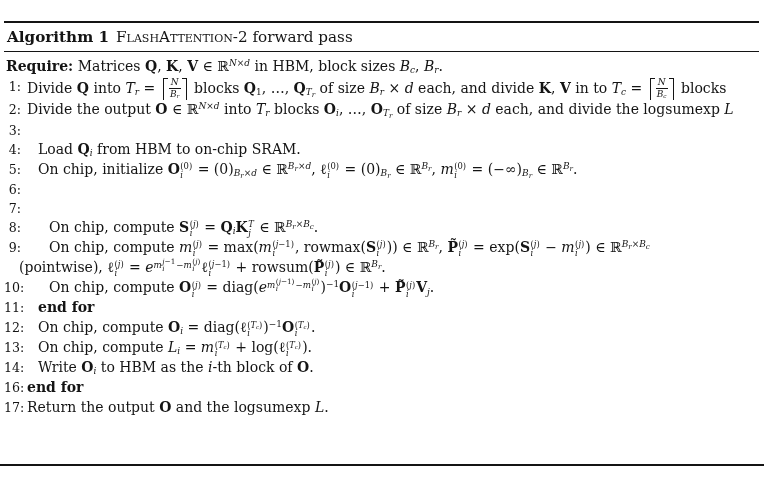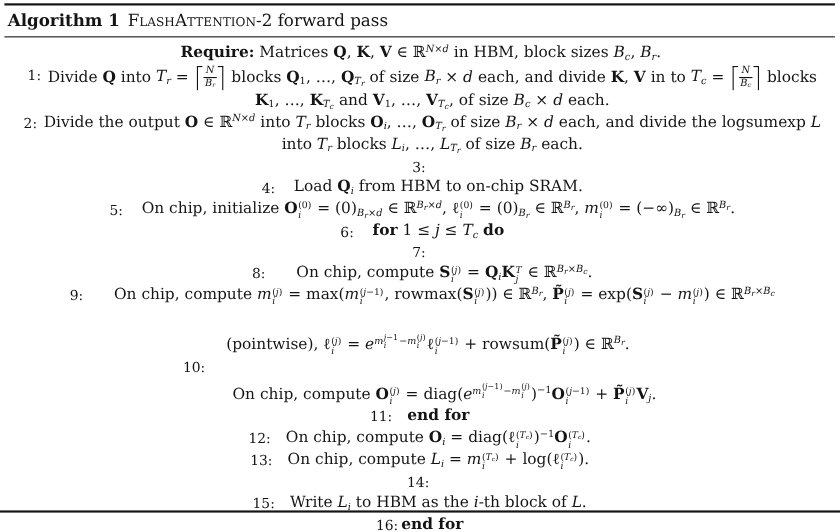--- a/index.html
+++ b/index.html
@@ -1,49 +1,49 @@
 <!DOCTYPE html>
 <html><head>
 <meta charset="utf-8">
 <style>
   html,body{margin:0;padding:0;background:#ffffff;}
   body{width:764px;height:484px;overflow:hidden;
        font-family:"DejaVu Serif","Liberation Serif",serif;
        color:#141414;font-size:14px;}
   .algo{position:relative;box-sizing:border-box;width:764px;height:484px;
-        padding:3px 5px 0 4px;overflow:hidden;}
+        padding:21px 5px 0 4px;overflow:hidden;}
   .rule{background:#141414;}
   .rule.top{height:2px;margin-bottom:2px;}
   .rule.bottom{position:absolute;left:0;right:0;top:464px;height:2px;}
   .algo-hdr{font-size:15.2px;padding:3px 2px 5px 3px;border-bottom:1.2px solid #141414;
             margin-bottom:3px;white-space:nowrap;}
   .hdr-label{font-weight:bold;margin-right:7px;}
   .sc{font-variant:small-caps;}
   .algo-body{padding-top:2px;}
-  .line{display:flex;line-height:1.42;white-space:nowrap;justify-content:center;}
+  .line{display:flex;line-height:1.42;white-space:nowrap;}
   .num{flex:0 0 17px;width:17px;text-align:right;margin-right:6px;
        font-size:0.9em;padding-top:1px;}
   .content{flex:0 1 auto;}
   .i1 .content{padding-left:11px;}
   .i2 .content{padding-left:22px;}
   .full .content{padding-left:2px;}
   .hang .content{margin-left:-8px;}
   b{font-weight:bold;}
   i{font-style:italic;}
   sub{font-size:0.64em;vertical-align:-0.25em;line-height:0;}
   sup{font-size:0.64em;vertical-align:0.55em;line-height:0;}
   sub sub, sub i sub{font-size:0.8em;}
   sup sub, sup i sub{font-size:0.8em;}
   
   .ss{display:inline-block;text-align:left;font-size:0.6em;line-height:1.05;
       vertical-align:-0.5em;margin:0 1px 0 0.5px;}
   .ss .t,.ss .b{display:block;white-space:nowrap;}
   
   sup.xp{font-size:0.62em;vertical-align:0.5em;line-height:0;}
-  sup.xp .ss{font-size:0.84em;vertical-align:-0.45em;line-height:1.0;margin-top:24px;}
+  sup.xp .ss{font-size:0.84em;vertical-align:-0.45em;line-height:1.0;}
   
   .frac{display:inline-block;text-align:center;font-size:0.64em;line-height:1.25;
         vertical-align:middle;margin:0 1px;}
   .frac .fn{display:block;border-bottom:1px solid #141414;padding:0 2px;}
   .frac .fd{display:block;}
   .lceil{display:inline-block;width:4px;height:21px;border-left:1.4px solid #141414;
          border-top:1.4px solid #141414;vertical-align:middle;margin-left:3px;}
   .rceil{display:inline-block;width:4px;height:21px;border-right:1.4px solid #141414;
          border-top:1.4px solid #141414;vertical-align:middle;margin-right:3px;}
 </style>
@@ -56,46 +56,40 @@
     <span class="hdr-label">Algorithm 1</span><span class="sc">FlashAttention</span><span>-2 forward pass</span>
   </div>
   <div class="algo-body">
       <div class="line i0 full">
         <span class="content"><b>Require:</b> Matrices <b>Q</b>, <b>K</b>, <b>V</b> ∈ ℝ<sup><i>N</i>×<i>d</i></sup> in HBM, block sizes <i>B<sub>c</sub></i>, <i>B<sub>r</sub></i>.</span>
       </div>
       <div class="line i0">
         <span class="num">1:</span>
         <span class="content">Divide <b>Q</b> into <i>T<sub>r</sub></i> = <span class="lceil"></span><span class="frac"><span class="fn"><i>N</i></span><span class="fd"><i>B<sub>r</sub></i></span></span><span class="rceil"></span> blocks <b>Q</b><sub>1</sub>, …, <b>Q</b><sub><i>T<sub>r</sub></i></sub> of size <i>B<sub>r</sub></i> × <i>d</i> each, and divide <b>K</b>, <b>V</b> in to <i>T<sub>c</sub></i> = <span class="lceil"></span><span class="frac"><span class="fn"><i>N</i></span><span class="fd"><i>B<sub>c</sub></i></span></span><span class="rceil"></span> blocks</span>
       </div>
-      <div class="line i0 cont">
-        <span class="num"></span>
-        <span class="content"><b>K</b><sub>1</sub>, …, <b>K</b><sub><i>T<sub>c</sub></i></sub> and <b>V</b><sub>1</sub>, …, <b>V</b><sub><i>T<sub>c</sub></i></sub>, of size <i>B<sub>c</sub></i> × <i>d</i> each.</span>
-      </div>
       <div class="line i0">
         <span class="num">2:</span>
         <span class="content">Divide the output <b>O</b> ∈ ℝ<sup><i>N</i>×<i>d</i></sup> into <i>T<sub>r</sub></i> blocks <b>O</b><sub><i>i</i></sub>, …, <b>O</b><sub><i>T<sub>r</sub></i></sub> of size <i>B<sub>r</sub></i> × <i>d</i> each, and divide the logsumexp <i>L</i></span>
       </div>
       <div class="line i0 cont">
         <span class="num"></span>
-        <span class="content">into <i>T<sub>r</sub></i> blocks <i>L<sub>i</sub></i>, …, <i>L</i><sub><i>T<sub>r</sub></i></sub> of size <i>B<sub>r</sub></i> each.</span>
       </div>
       <div class="line i0">
         <span class="num">3:</span>
       </div>
       <div class="line i1">
         <span class="num">4:</span>
         <span class="content">Load <b>Q</b><sub><i>i</i></sub> from HBM to on-chip SRAM.</span>
       </div>
       <div class="line i1">
         <span class="num">5:</span>
         <span class="content">On chip, initialize <b>O</b><span class="ss"><span class="t">(0)</span><span class="b"><i>i</i></span></span> = (0)<sub><i>B<sub>r</sub></i>×<i>d</i></sub> ∈ ℝ<sup><i>B<sub>r</sub></i>×<i>d</i></sup>, ℓ<span class="ss"><span class="t">(0)</span><span class="b"><i>i</i></span></span> = (0)<sub><i>B<sub>r</sub></i></sub> ∈ ℝ<sup><i>B<sub>r</sub></i></sup>, <i>m</i><span class="ss"><span class="t">(0)</span><span class="b"><i>i</i></span></span> = (−∞)<sub><i>B<sub>r</sub></i></sub> ∈ ℝ<sup><i>B<sub>r</sub></i></sup>.</span>
       </div>
       <div class="line i1">
         <span class="num">6:</span>
-        <span class="content"><b>for</b> 1 ≤ <i>j</i> ≤ <i>T<sub>c</sub></i> <b>do</b></span>
       </div>
       <div class="line i2">
         <span class="num">7:</span>
       </div>
       <div class="line i2">
         <span class="num">8:</span>
         <span class="content">On chip, compute <b>S</b><span class="ss"><span class="t">(<i>j</i>)</span><span class="b"><i>i</i></span></span> = <b>Q</b><sub><i>i</i></sub><b>K</b><span class="ss"><span class="t"><i>T</i></span><span class="b"><i>j</i></span></span> ∈ ℝ<sup><i>B<sub>r</sub></i>×<i>B<sub>c</sub></i></sup>.</span>
       </div>
       <div class="line i2">
         <span class="num">9:</span>
@@ -116,27 +110,25 @@
       <div class="line i1">
         <span class="num">12:</span>
         <span class="content">On chip, compute <b>O</b><sub><i>i</i></sub> = diag(ℓ<span class="ss"><span class="t">(<i>T<sub>c</sub></i>)</span><span class="b"><i>i</i></span></span>)<sup>−1</sup><b>O</b><span class="ss"><span class="t">(<i>T<sub>c</sub></i>)</span><span class="b"><i>i</i></span></span>.</span>
       </div>
       <div class="line i1">
         <span class="num">13:</span>
         <span class="content">On chip, compute <i>L<sub>i</sub></i> = <i>m</i><span class="ss"><span class="t">(<i>T<sub>c</sub></i>)</span><span class="b"><i>i</i></span></span> + log(ℓ<span class="ss"><span class="t">(<i>T<sub>c</sub></i>)</span><span class="b"><i>i</i></span></span>).</span>
       </div>
       <div class="line i1">
         <span class="num">14:</span>
-      </div>
-      <div class="line i1">
-        <span class="num">15:</span>
-        <span class="content">Write <i>L<sub>i</sub></i> to HBM as the <i>i</i>-th block of <i>L</i>.</span>
+        <span class="content">Write <b>O</b><sub><i>i</i></sub> to HBM as the <i>i</i>-th block of <b>O</b>.</span>
       </div>
       <div class="line i0">
         <span class="num">16:</span>
         <span class="content"><b>end for</b></span>
       </div>
       <div class="line i0">
         <span class="num">17:</span>
+        <span class="content">Return the output <b>O</b> and the logsumexp <i>L</i>.</span>
       </div>
     </div>
   <div class="rule bottom"></div>
 </div>
 
 </body></html>

